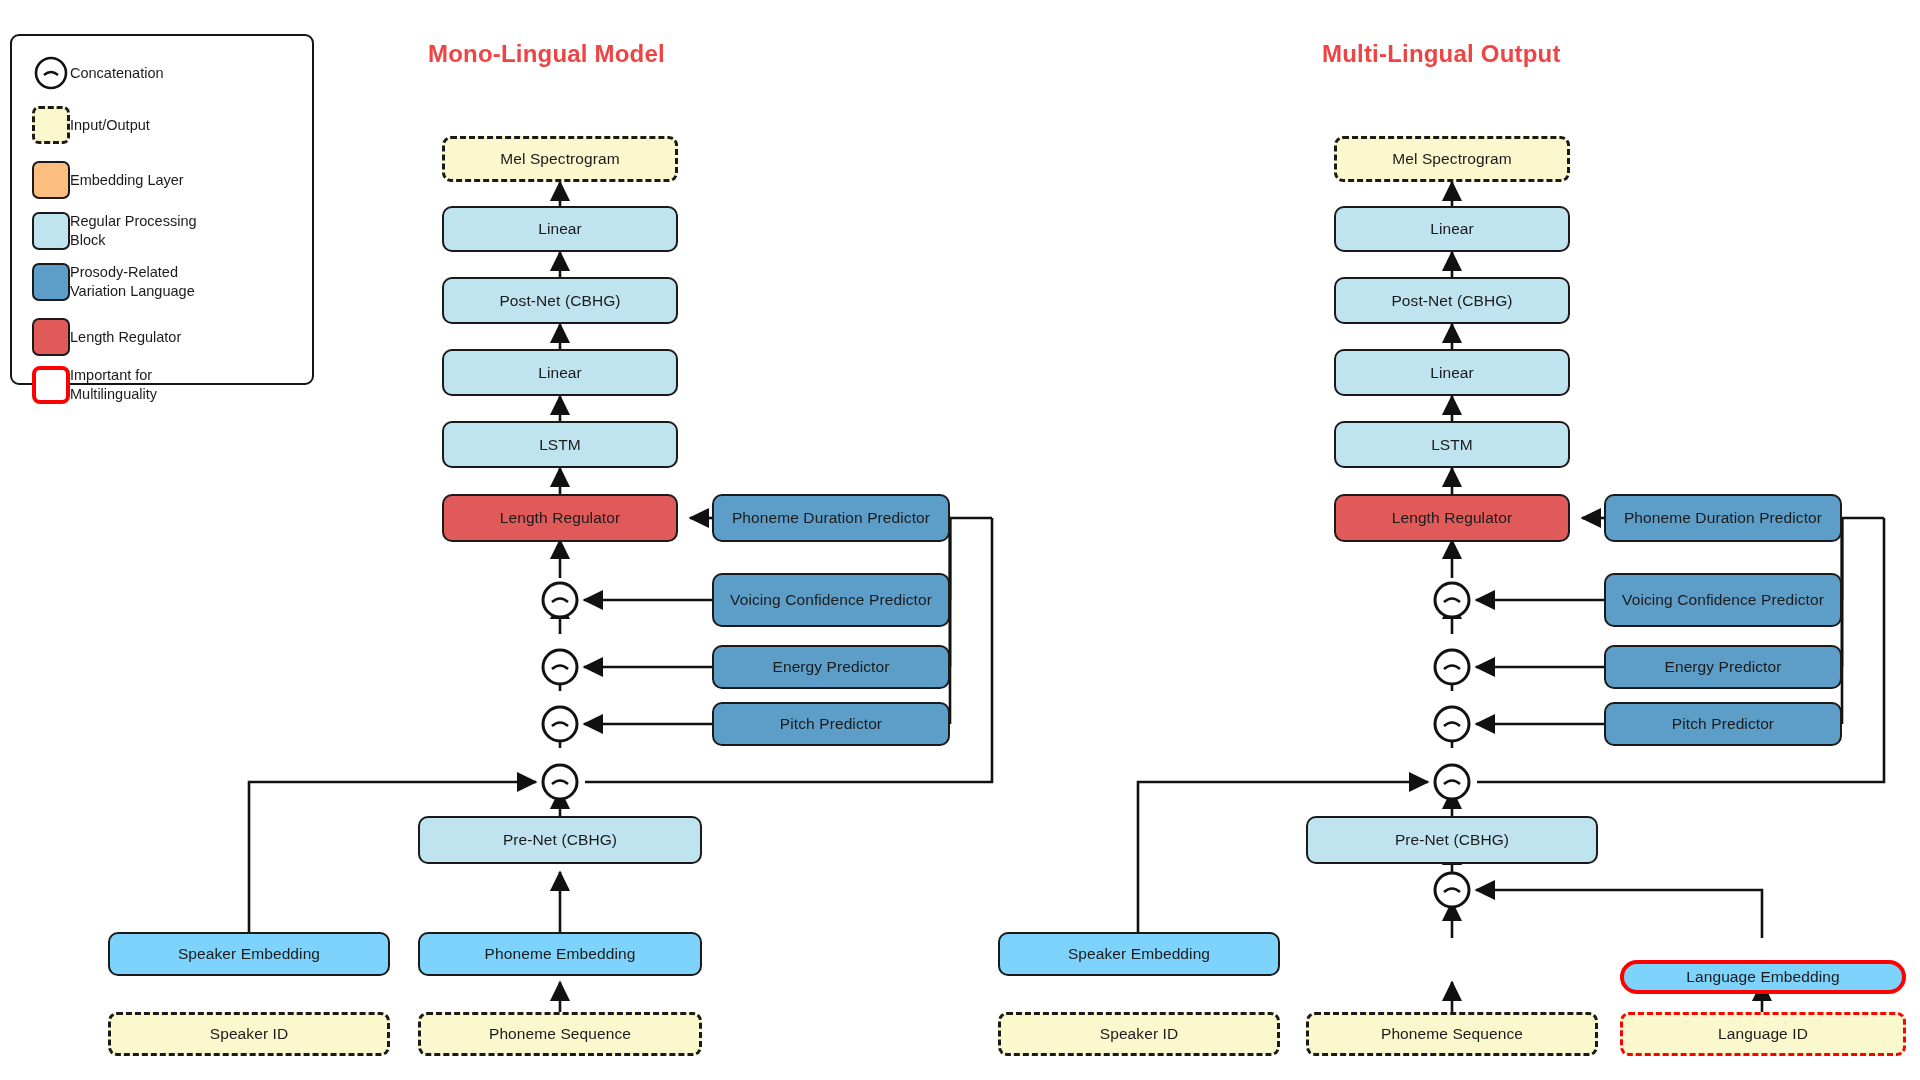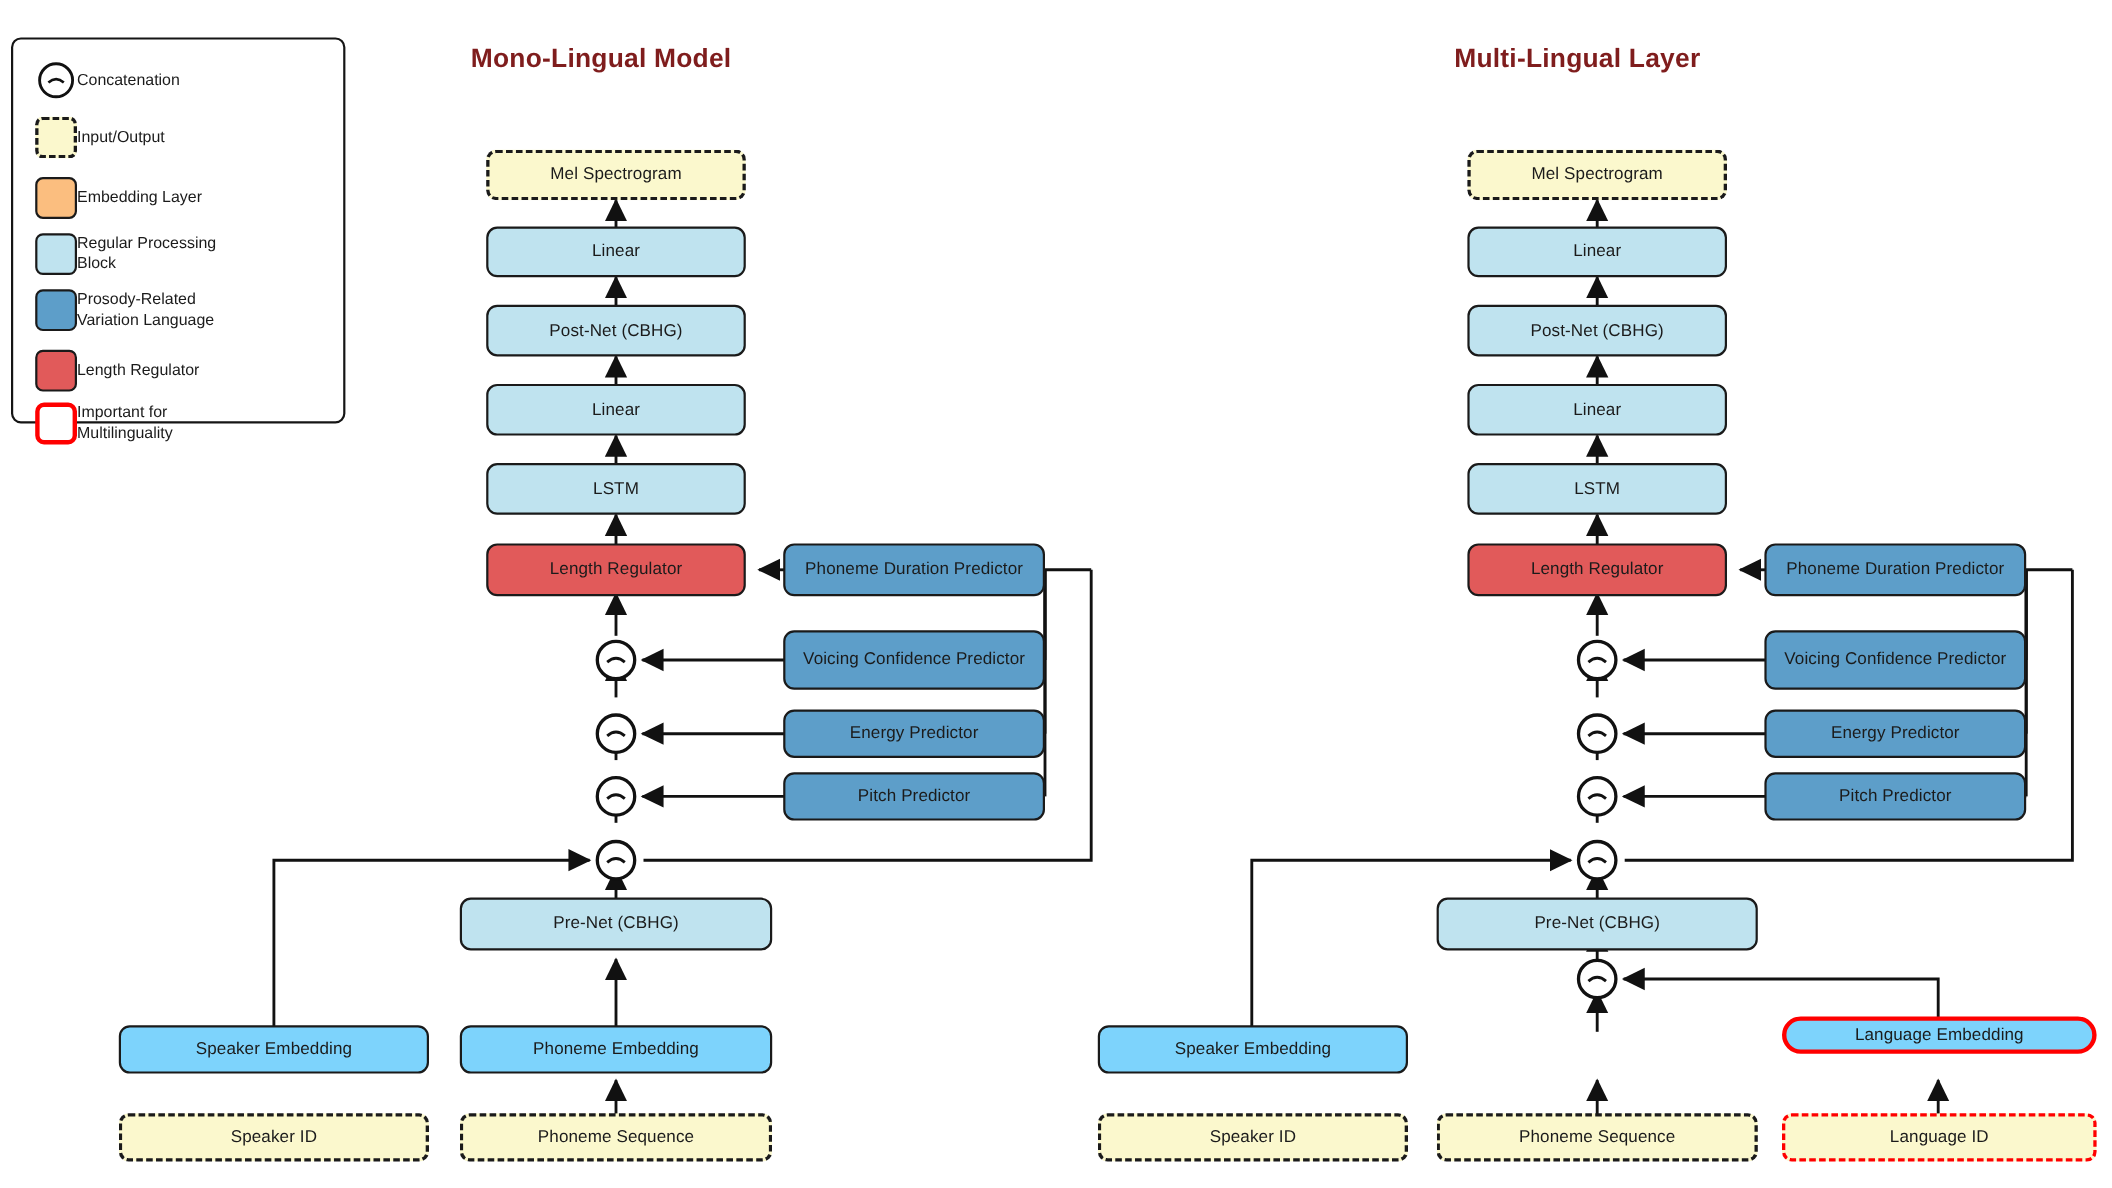--- a/index.html
+++ b/index.html
@@ -15,21 +15,21 @@
         color:#1b1b1b;letter-spacing:.1px;padding:2px 6px;}
   .io      {background:#fbf8cd;border-style:dashed;border-width:3px;border-radius:9px;}
   .io.redln{border-color:#ff0000;border-style:dashed;}
   .embed   {background:#7dd3fc;}
   .embed.redln{border-color:#ff0000;border-width:4px;}
   .proc    {background:#bfe3ef;}
   .varpred {background:#5d9ec9;}
   .lenreg  {background:#e15a5a;}
 
   
-  .title{position:absolute;font-size:24px;font-weight:bold;color:#7f1d1d;
+  .title{position:absolute;font-size:24px;font-weight:bold;color:#ef4444;
          letter-spacing:.2px;white-space:nowrap;}
 
   
   #legend{position:absolute;left:10px;top:34px;width:300px;height:347px;
           background:#ffffff;border:2.5px solid #151515;border-radius:9px;}
   .lg-row{position:absolute;display:flex;align-items:center;}
   .lg-sw{width:38px;height:38px;border-radius:7px;border:2.5px solid #1a1a1a;
          box-sizing:border-box;flex:0 0 38px;}
   .lg-sw.io{background:#fbf8cd;border-style:dashed;border-width:3px;}
   .lg-sw.embed{background:#fbbe7f;}
@@ -192,21 +192,21 @@
       <span class="lg-lab">Length Regulator</span>
     </div>
     <div class="lg-row" style="left:20px;top:330px;">
       <span class="lg-sw redout"></span>
       <span class="lg-lab">Important for
 Multilinguality</span>
     </div>
   </div>
 
   <div class="title" style="left:428px;top:40px;">Mono-Lingual Model</div>
-  <div class="title" style="left:1322px;top:40px;">Multi-Lingual Layer</div>
+  <div class="title" style="left:1322px;top:40px;">Multi-Lingual Output</div>
 
   <div class="node io" style="left:442px;top:136px;width:236px;height:46px;">Mel Spectrogram</div>
   <div class="node proc" style="left:442px;top:206px;width:236px;height:46px;">Linear</div>
   <div class="node proc" style="left:442px;top:277px;width:236px;height:47px;">Post-Net (CBHG)</div>
   <div class="node proc" style="left:442px;top:349px;width:236px;height:47px;">Linear</div>
   <div class="node proc" style="left:442px;top:421px;width:236px;height:47px;">LSTM</div>
   <div class="node lenreg" style="left:442px;top:494px;width:236px;height:48px;">Length Regulator</div>
   <div class="node varpred" style="left:712px;top:494px;width:238px;height:48px;">Phoneme Duration Predictor</div>
   <div class="node varpred" style="left:712px;top:573px;width:238px;height:54px;">Voicing Confidence Predictor</div>
   <div class="node varpred" style="left:712px;top:645px;width:238px;height:44px;">Energy Predictor</div>
@@ -222,18 +222,18 @@
   <div class="node proc" style="left:1334px;top:277px;width:236px;height:47px;">Post-Net (CBHG)</div>
   <div class="node proc" style="left:1334px;top:349px;width:236px;height:47px;">Linear</div>
   <div class="node proc" style="left:1334px;top:421px;width:236px;height:47px;">LSTM</div>
   <div class="node lenreg" style="left:1334px;top:494px;width:236px;height:48px;">Length Regulator</div>
   <div class="node varpred" style="left:1604px;top:494px;width:238px;height:48px;">Phoneme Duration Predictor</div>
   <div class="node varpred" style="left:1604px;top:573px;width:238px;height:54px;">Voicing Confidence Predictor</div>
   <div class="node varpred" style="left:1604px;top:645px;width:238px;height:44px;">Energy Predictor</div>
   <div class="node varpred" style="left:1604px;top:702px;width:238px;height:44px;">Pitch Predictor</div>
   <div class="node proc" style="left:1306px;top:816px;width:292px;height:48px;">Pre-Net (CBHG)</div>
   <div class="node embed" style="left:998px;top:932px;width:282px;height:44px;">Speaker Embedding</div>
-  <div class="node embed redln" style="left:1620px;top:924px;width:286px;height:34px;border-radius:22px;">Language Embedding</div>
+  <div class="node embed redln" style="left:1620px;top:960px;width:286px;height:34px;border-radius:22px;">Language Embedding</div>
   <div class="node io" style="left:998px;top:1012px;width:282px;height:44px;">Speaker ID</div>
   <div class="node io" style="left:1306px;top:1012px;width:292px;height:44px;">Phoneme Sequence</div>
   <div class="node io redln" style="left:1620px;top:1012px;width:286px;height:44px;">Language ID</div>
 
 </div>
 
 </body></html>

